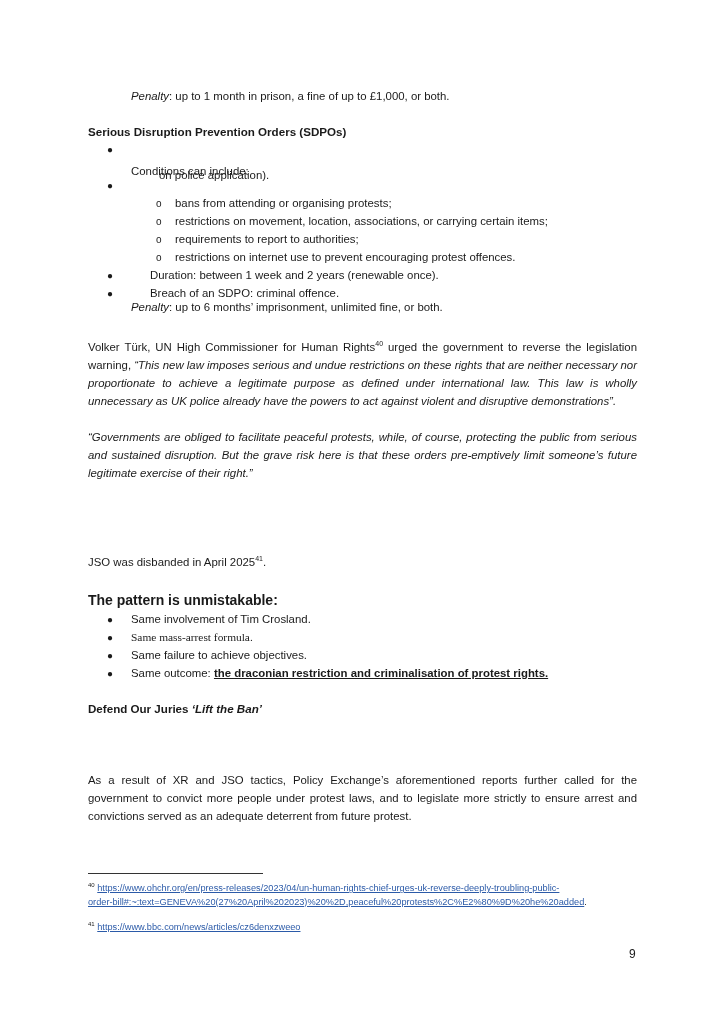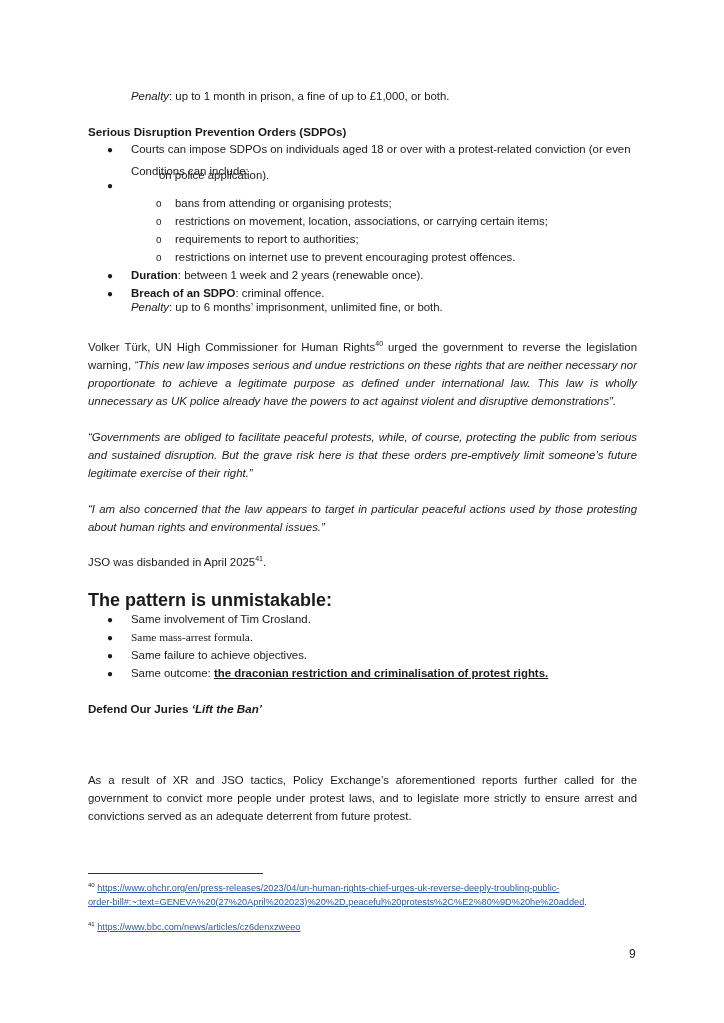--- a/index.html
+++ b/index.html
@@ -6,44 +6,43 @@
   body { width:724px; height:1023px; position:relative; overflow:hidden;
          font-family:"Liberation Sans", "DejaVu Sans", sans-serif; color:#1a1a1a; font-size:11.4px; }
   .page { position:absolute; left:0; top:0; width:724px; height:776px; }
   .line { position:absolute; left:88px; white-space:nowrap; line-height:15px; }
   .para { position:absolute; left:88px; width:549px; line-height:18px; text-align:justify; }
   .indent1 { left:131px; }
   .bullet { position:absolute; left:107px; font-size:10px; line-height:15px; }
   .sub-bullet { position:absolute; left:156px; font-size:10px; line-height:15px; }
   .sub-text { position:absolute; left:175px; white-space:nowrap; line-height:15px; }
   .h-bold { font-weight:bold; font-size:11.6px; }
-  .h-large { font-weight:bold; font-size:18px; }
+  .h-large { font-weight:bold; font-size:14px; }
   i, .it { font-style:italic; }
-  b { font-weight:bold; }
+  b { font-weight:normal;margin-left:19px; }
   sup { font-size:7px; vertical-align:super; line-height:0; }
   .u { text-decoration:underline; font-weight:bold; }
   .rule { position:absolute; left:88px; top:873px; width:175px; height:1px; background:#333; }
   .fn { position:absolute; left:88px; width:560px; font-size:9.2px; line-height:14px; }
   .fn a { color:#2b5aa8; text-decoration:underline; }
   .fn sup { font-size:6px; color:#1a1a1a; }
   .pagenum { position:absolute; left:629px; top:947px; font-size:12px; }
 </style>
 </head>
 <body>
 
 <div class="page">
 
   <div class="line indent1" style="top:89px;">
     <span class="it">Penalty</span><span>: up to 1 month in prison, a fine of up to £1,000, or both.</span>
   </div>
 
   <div class="line h-bold" style="top:124px;text-align:center;">Serious Disruption Prevention Orders (SDPOs)</div>
 
   <div class="bullet" style="top:142px;">●</div>
-  <div class="line indent1" style="top:142px;">Courts can impose SDPOs on individuals aged 18 or over with a protest-related conviction (or even</div>
   <div class="line indent1" style="top:168px;margin-left:28px;">on police application).</div>
 
   <div class="bullet" style="top:178px;">●</div>
   <div class="line indent1" style="top:164px;">Conditions can include:</div>
 
   <div class="sub-bullet" style="top:196px;">o</div>
   <div class="sub-text" style="top:196px;">bans from attending or organising protests;</div>
   <div class="sub-bullet" style="top:214px;">o</div>
   <div class="sub-text" style="top:214px;">restrictions on movement, location, associations, or carrying certain items;</div>
   <div class="sub-bullet" style="top:232px;">o</div>
@@ -63,21 +62,20 @@
   <div class="line indent1" style="top:300px;">
     <span class="it">Penalty</span><span>: up to 6 months’ imprisonment, unlimited fine, or both.</span>
   </div>
 
   <div class="para" style="top:338px;">
     <span>Volker Türk, UN High Commissioner for Human Rights</span><sup>40</sup><span> urged the government to reverse the legislation warning, </span><span class="it">“This new law imposes serious and undue restrictions on these rights that are neither necessary nor proportionate to achieve a legitimate purpose as defined under international law. This law is wholly unnecessary as UK police already have the powers to act against violent and disruptive demonstrations”.</span>
   </div>
 
   <div class="para it" style="top:428px;">“Governments are obliged to facilitate peaceful protests, while, of course, protecting the public from serious and sustained disruption. But the grave risk here is that these orders pre-emptively limit someone’s future legitimate exercise of their right.”</div>
 
-  <div class="para it" style="top:500px;">“I am also concerned that the law appears to target in particular peaceful actions used by those protesting about human rights and environmental issues.”</div>
 
   <div class="line" style="top:555px;">
     <span>JSO was disbanded in April 2025</span><sup>41</sup><span>.</span>
   </div>
 
   <div class="line h-large" style="top:593px;">The pattern is unmistakable:</div>
 
   <div class="bullet" style="top:612px;">●</div>
   <div class="line indent1" style="top:612px;">Same involvement of Tim Crosland.</div>
   <div class="bullet" style="top:630px;">●</div>

